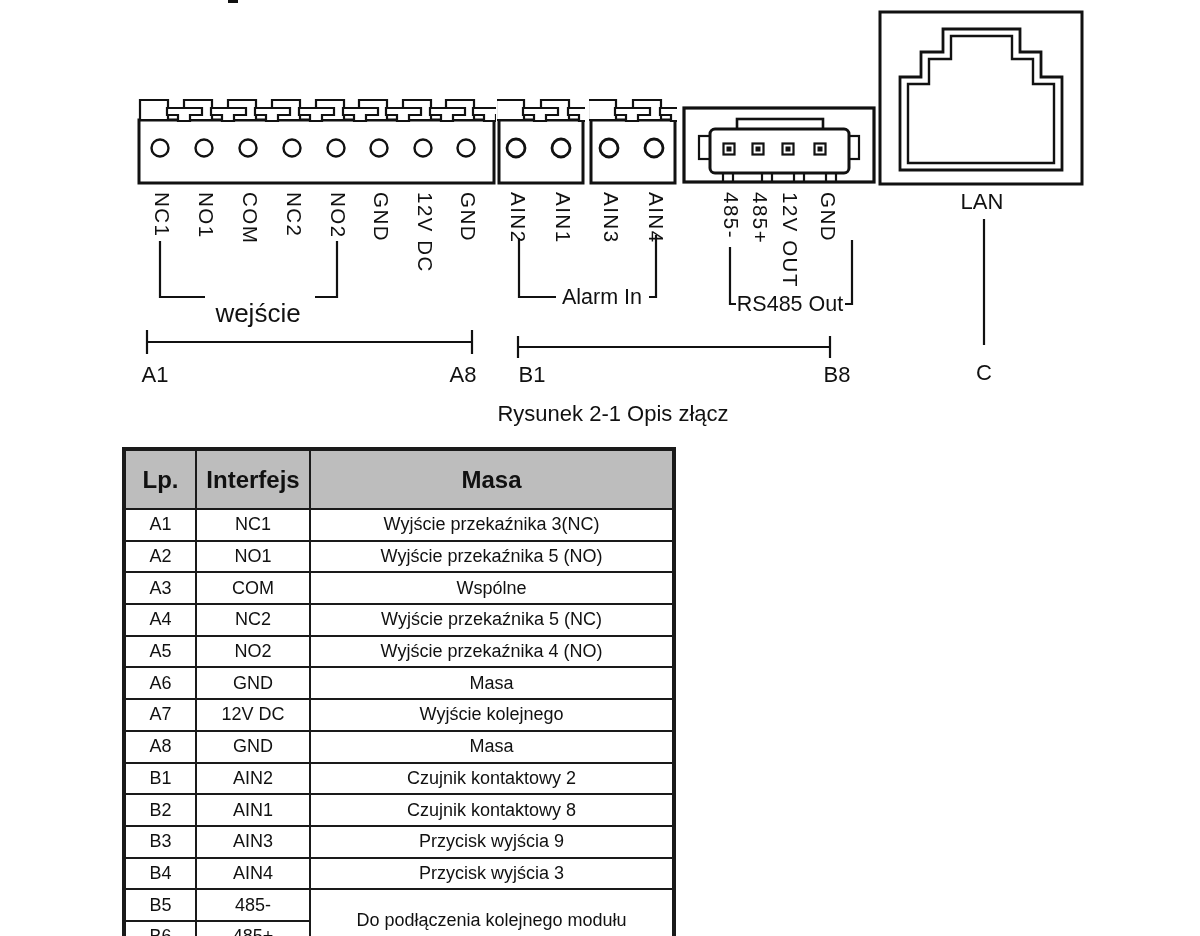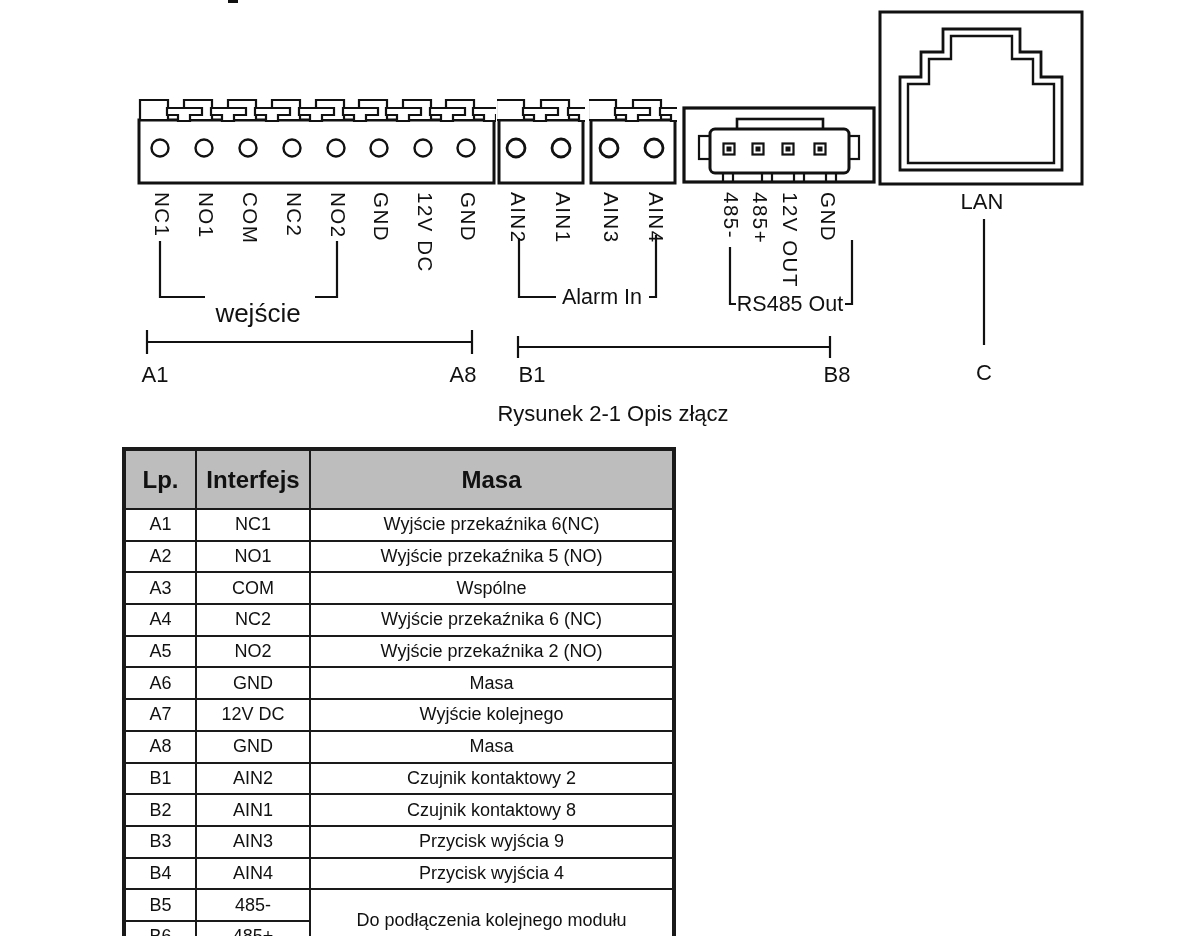--- a/index.html
+++ b/index.html
@@ -193,41 +193,41 @@
       <tr>
         <th>Lp.</th>
         <th>Interfejs</th>
         <th>Masa</th>
       </tr>
     </thead>
     <tbody>
       <tr>
           <td>A1</td>
           <td>NC1</td>
-          <td>Wyjście przekaźnika 6(NC)</td>
+          <td>Wyjście przekaźnika 3(NC)</td>
         </tr>
       <tr>
           <td>A2</td>
           <td>NO1</td>
           <td>Wyjście przekaźnika 5 (NO)</td>
         </tr>
       <tr>
           <td>A3</td>
           <td>COM</td>
           <td>Wspólne</td>
         </tr>
       <tr>
           <td>A4</td>
           <td>NC2</td>
-          <td>Wyjście przekaźnika 6 (NC)</td>
+          <td>Wyjście przekaźnika 5 (NC)</td>
         </tr>
       <tr>
           <td>A5</td>
           <td>NO2</td>
-          <td>Wyjście przekaźnika 2 (NO)</td>
+          <td>Wyjście przekaźnika 4 (NO)</td>
         </tr>
       <tr>
           <td>A6</td>
           <td>GND</td>
           <td>Masa</td>
         </tr>
       <tr>
           <td>A7</td>
           <td>12V DC</td>
           <td>Wyjście kolejnego</td>
@@ -248,21 +248,21 @@
           <td>Czujnik kontaktowy 8</td>
         </tr>
       <tr>
           <td>B3</td>
           <td>AIN3</td>
           <td>Przycisk wyjścia 9</td>
         </tr>
       <tr>
           <td>B4</td>
           <td>AIN4</td>
-          <td>Przycisk wyjścia 4</td>
+          <td>Przycisk wyjścia 3</td>
         </tr>
       <tr>
           <td>B5</td>
           <td>485-</td>
           <td rowspan="2">Do podłączenia kolejnego modułu</td>
         </tr>
       <tr>
           <td>B6</td>
           <td>485+</td>
         </tr>

